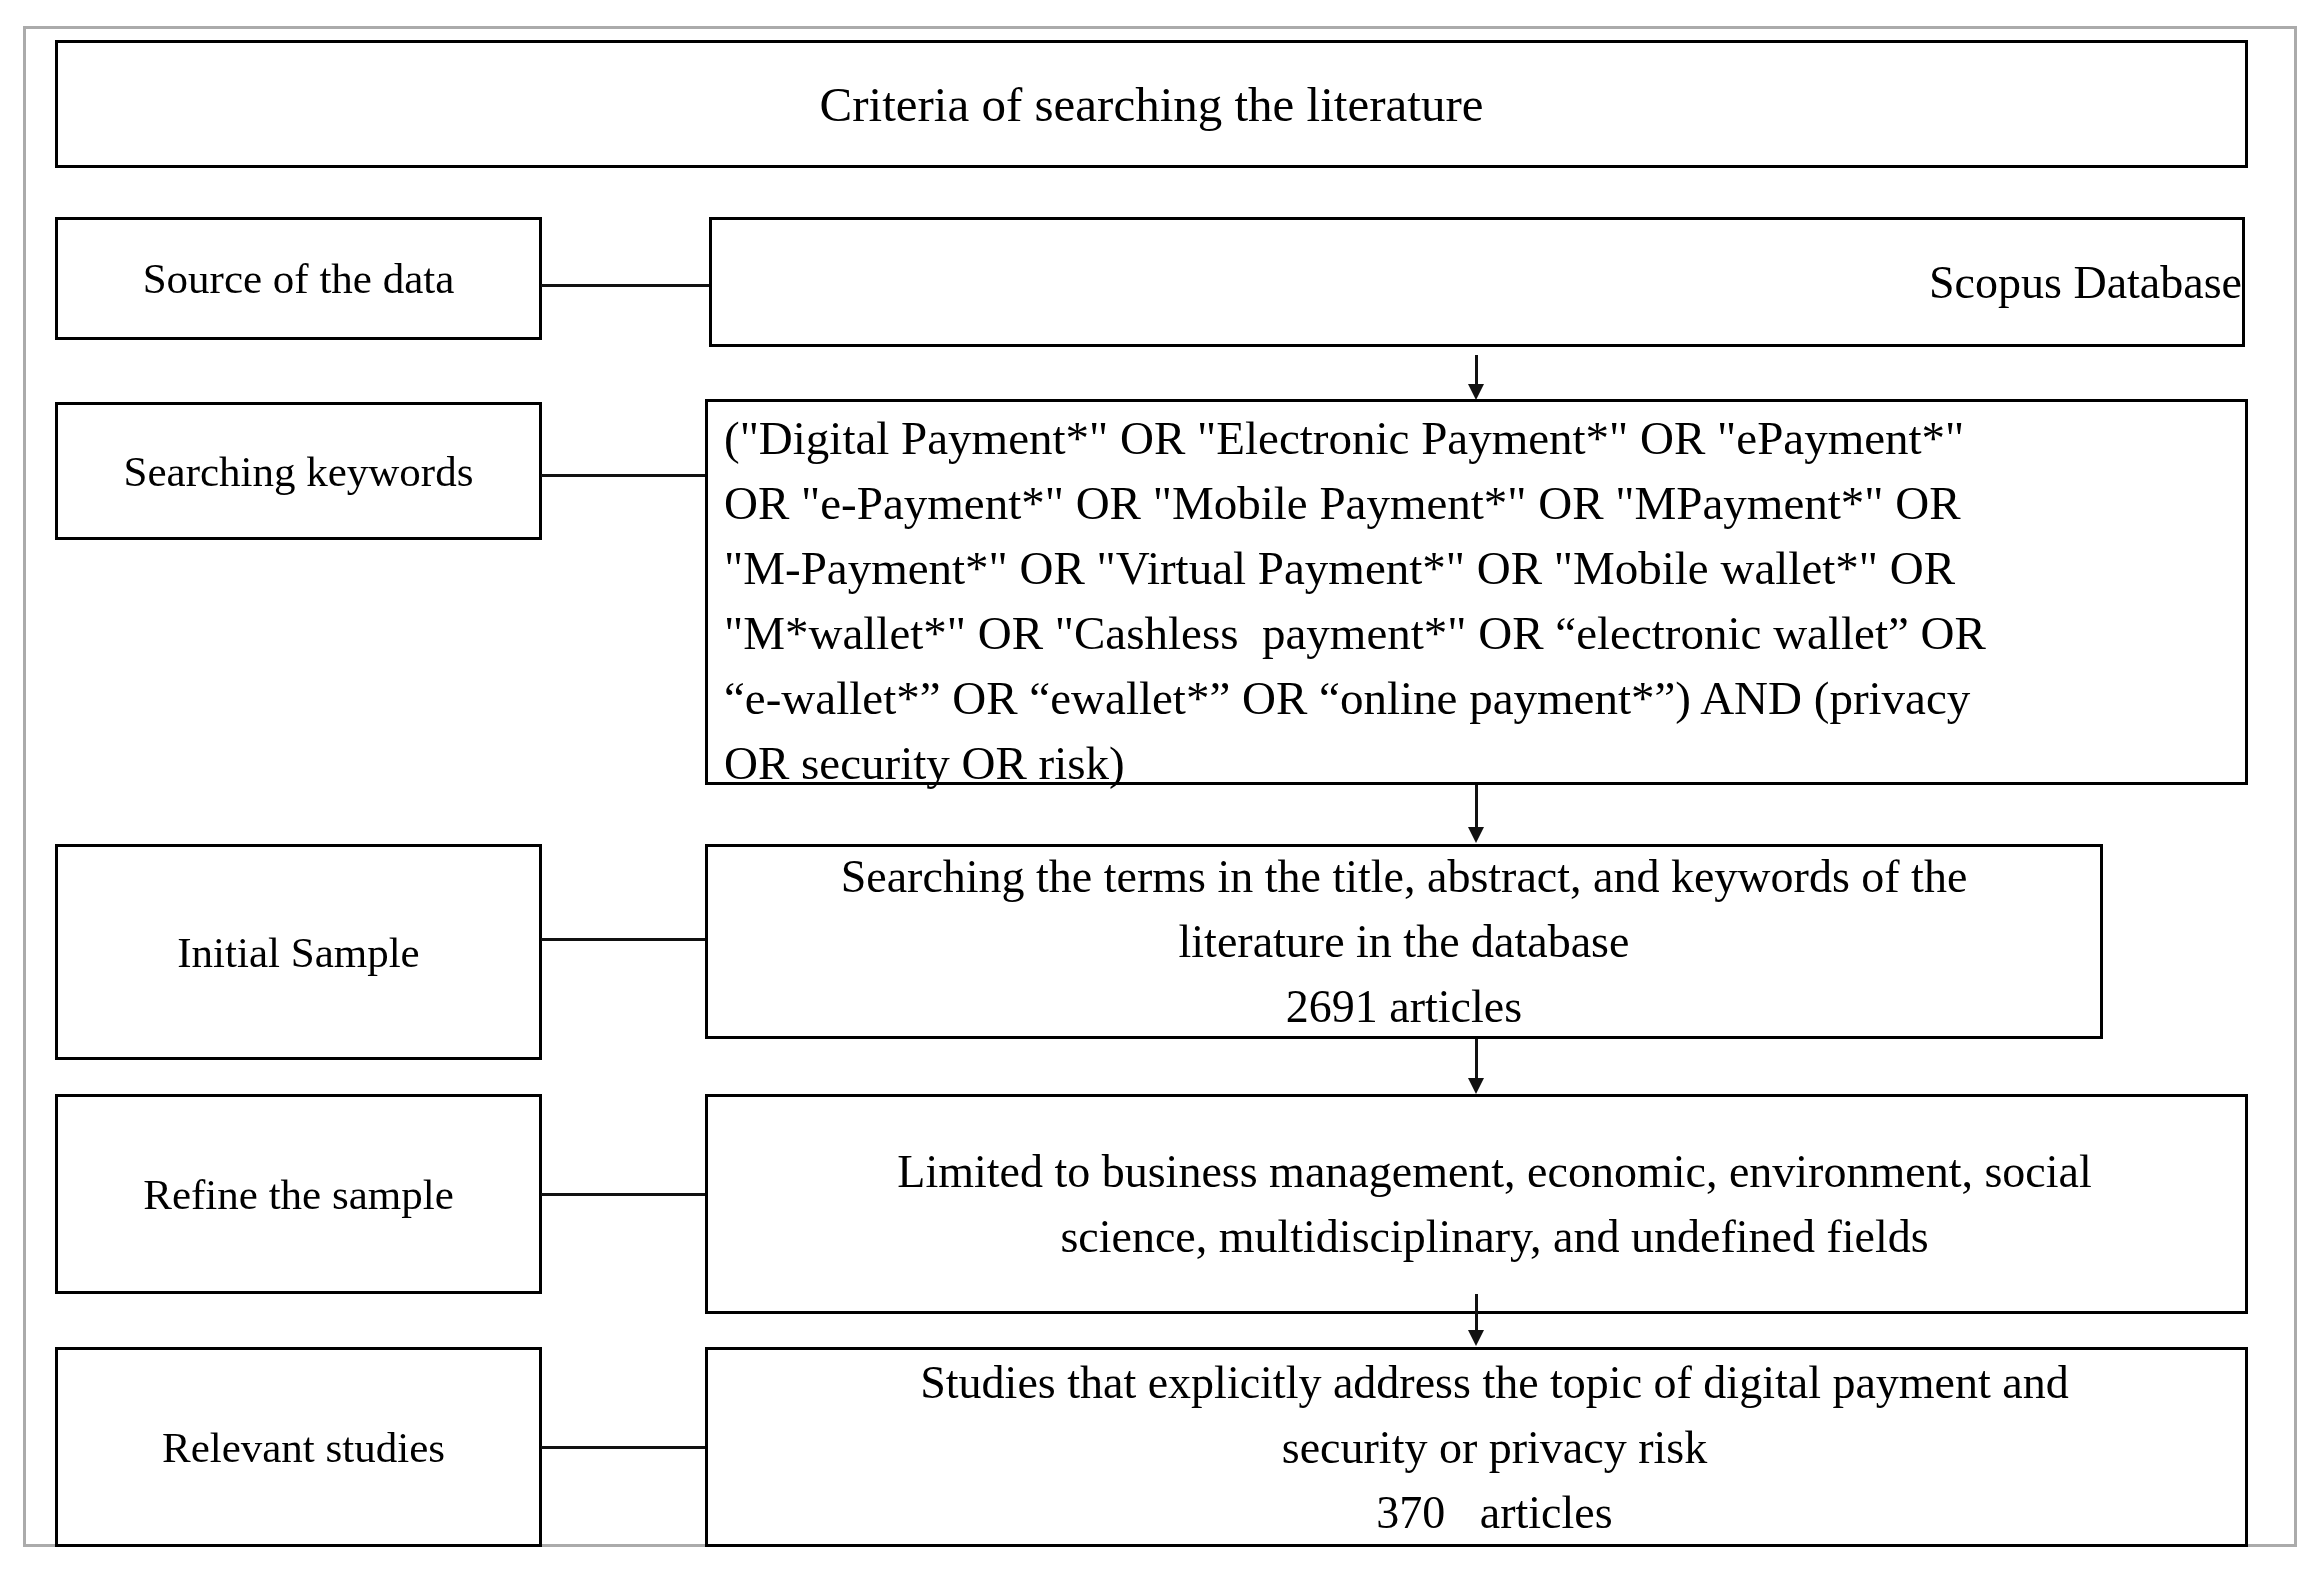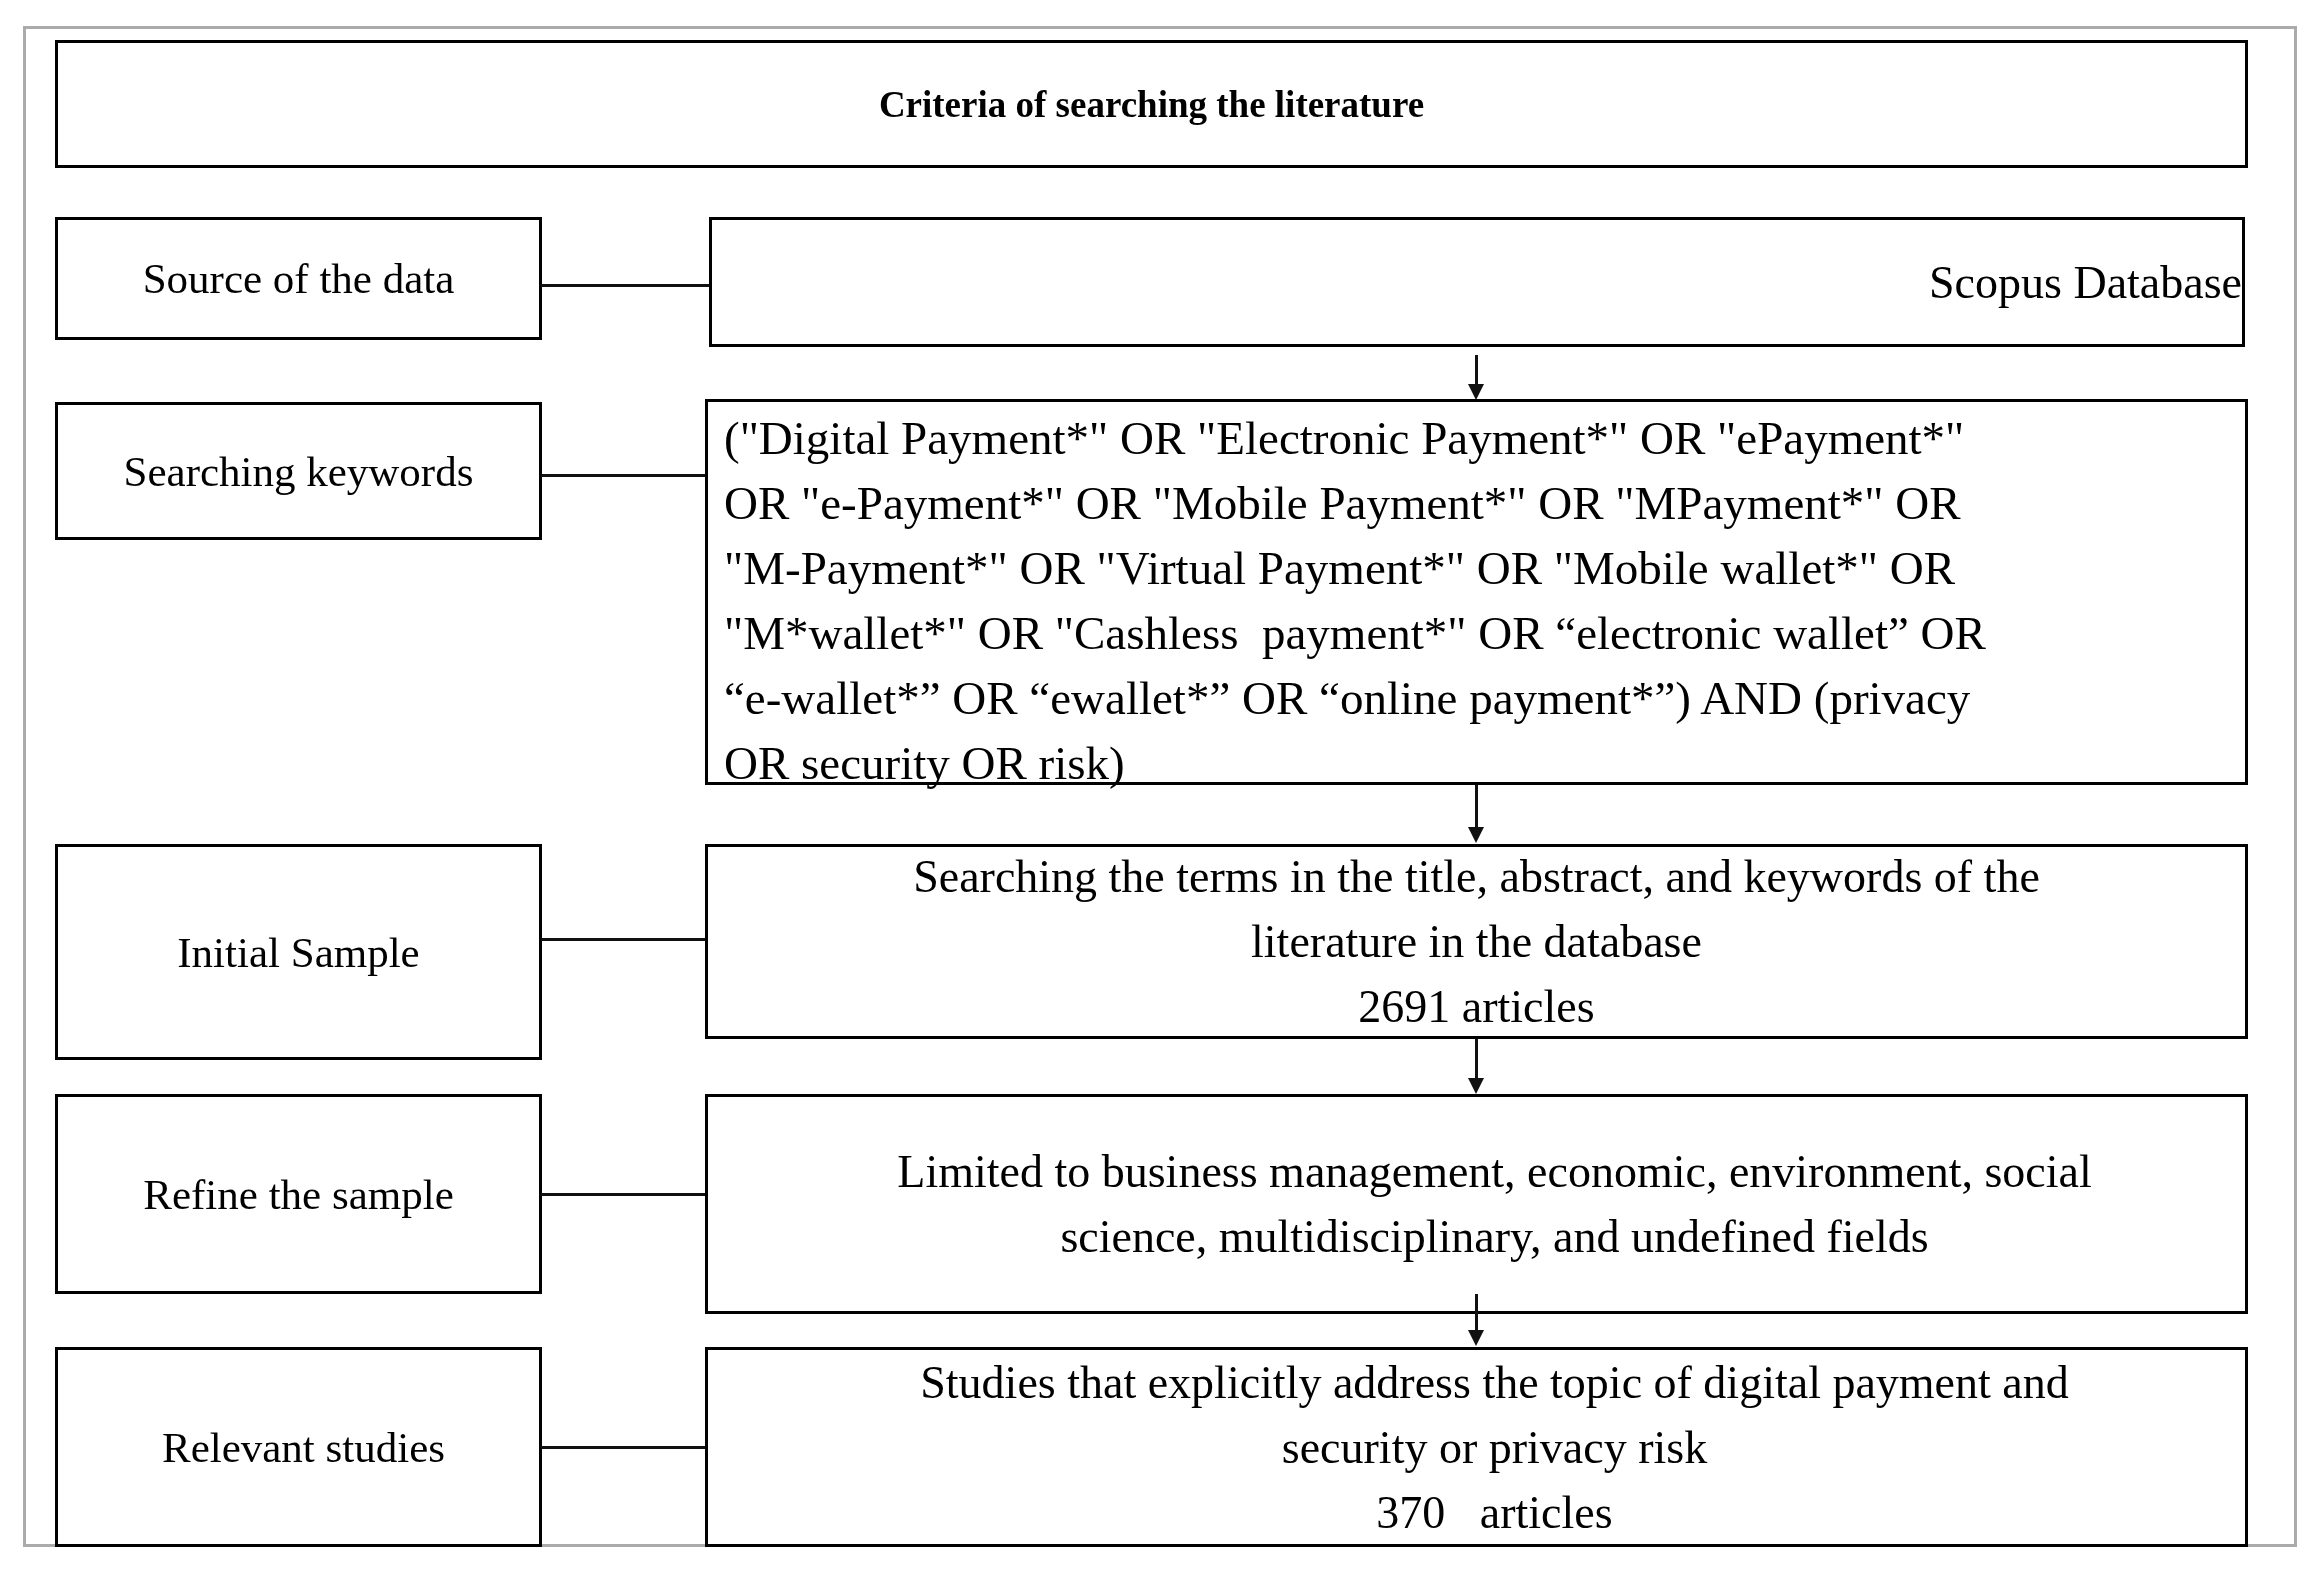--- a/index.html
+++ b/index.html
@@ -3,21 +3,21 @@
 <meta charset="utf-8">
 <style>
   html, body { margin: 0; padding: 0; background: #ffffff; }
   body { width: 2319px; height: 1584px; position: relative; overflow: hidden;
          font-family: "Liberation Serif", "DejaVu Serif", serif; color: #000; }
   .frame { position: absolute; left: 23px; top: 26px; width: 2274px; height: 1521px;
            border: 3.7px solid #ababab; box-sizing: border-box; background: #fff; }
   .box { position: absolute; box-sizing: border-box; border: 3.7px solid #000; background: #fff;
          display: flex; align-items: center; justify-content: center; text-align: center; }
   .title { left: 55px; top: 40px; width: 2193px; height: 128px; border-width: 3.7px; }
-  .title span { font-weight: bold; font-size: 37px; }
+  .title span { font-weight: normal; font-size: 49px; }
   .lbl { left: 55px; width: 487px; font-size: 43px; }
   .rbox { font-size: 46px; line-height: 65px; }
   .keywords { justify-content: flex-start; align-items: flex-start; text-align: left;
               padding: 4.4px 10.3px 0 16px; font-size: 47px; line-height: 65px; }
   .hline { position: absolute; height: 2.9px; background: #111; }
   .vline { position: absolute; width: 2.9px; background: #111; }
   .arrowhead { position: absolute; width: 0; height: 0;
                border-left: 8.8px solid transparent; border-right: 8.8px solid transparent;
                border-top: 16px solid #111; }
   .pre { white-space: pre-wrap; }
@@ -57,21 +57,21 @@
   </div>
 </div>
 
 <div class="vline" style="left:1475px;top:785px;height:43px;"></div>
 <div class="arrowhead" style="left:1468px;top:827px;"></div>
 
 <div class="box lbl" style="top:844px;height:216px;">
   <span>Initial Sample</span>
 </div>
 <div class="hline" style="left:541px;top:938px;width:165px;"></div>
-<div class="box rbox" style="left:705px;top:844px;width:1543px;height:195px;">
+<div class="box rbox" style="left:705px;top:844px;width:1398px;height:195px;">
   <div>
     <div class="pre">Searching the terms in the title, abstract, and keywords of the</div>
     <div class="pre">literature in the database</div>
     <div class="pre">2691 articles</div>
   </div>
 </div>
 
 <div class="vline" style="left:1475px;top:1039px;height:40px;"></div>
 <div class="arrowhead" style="left:1468px;top:1078px;"></div>
 

